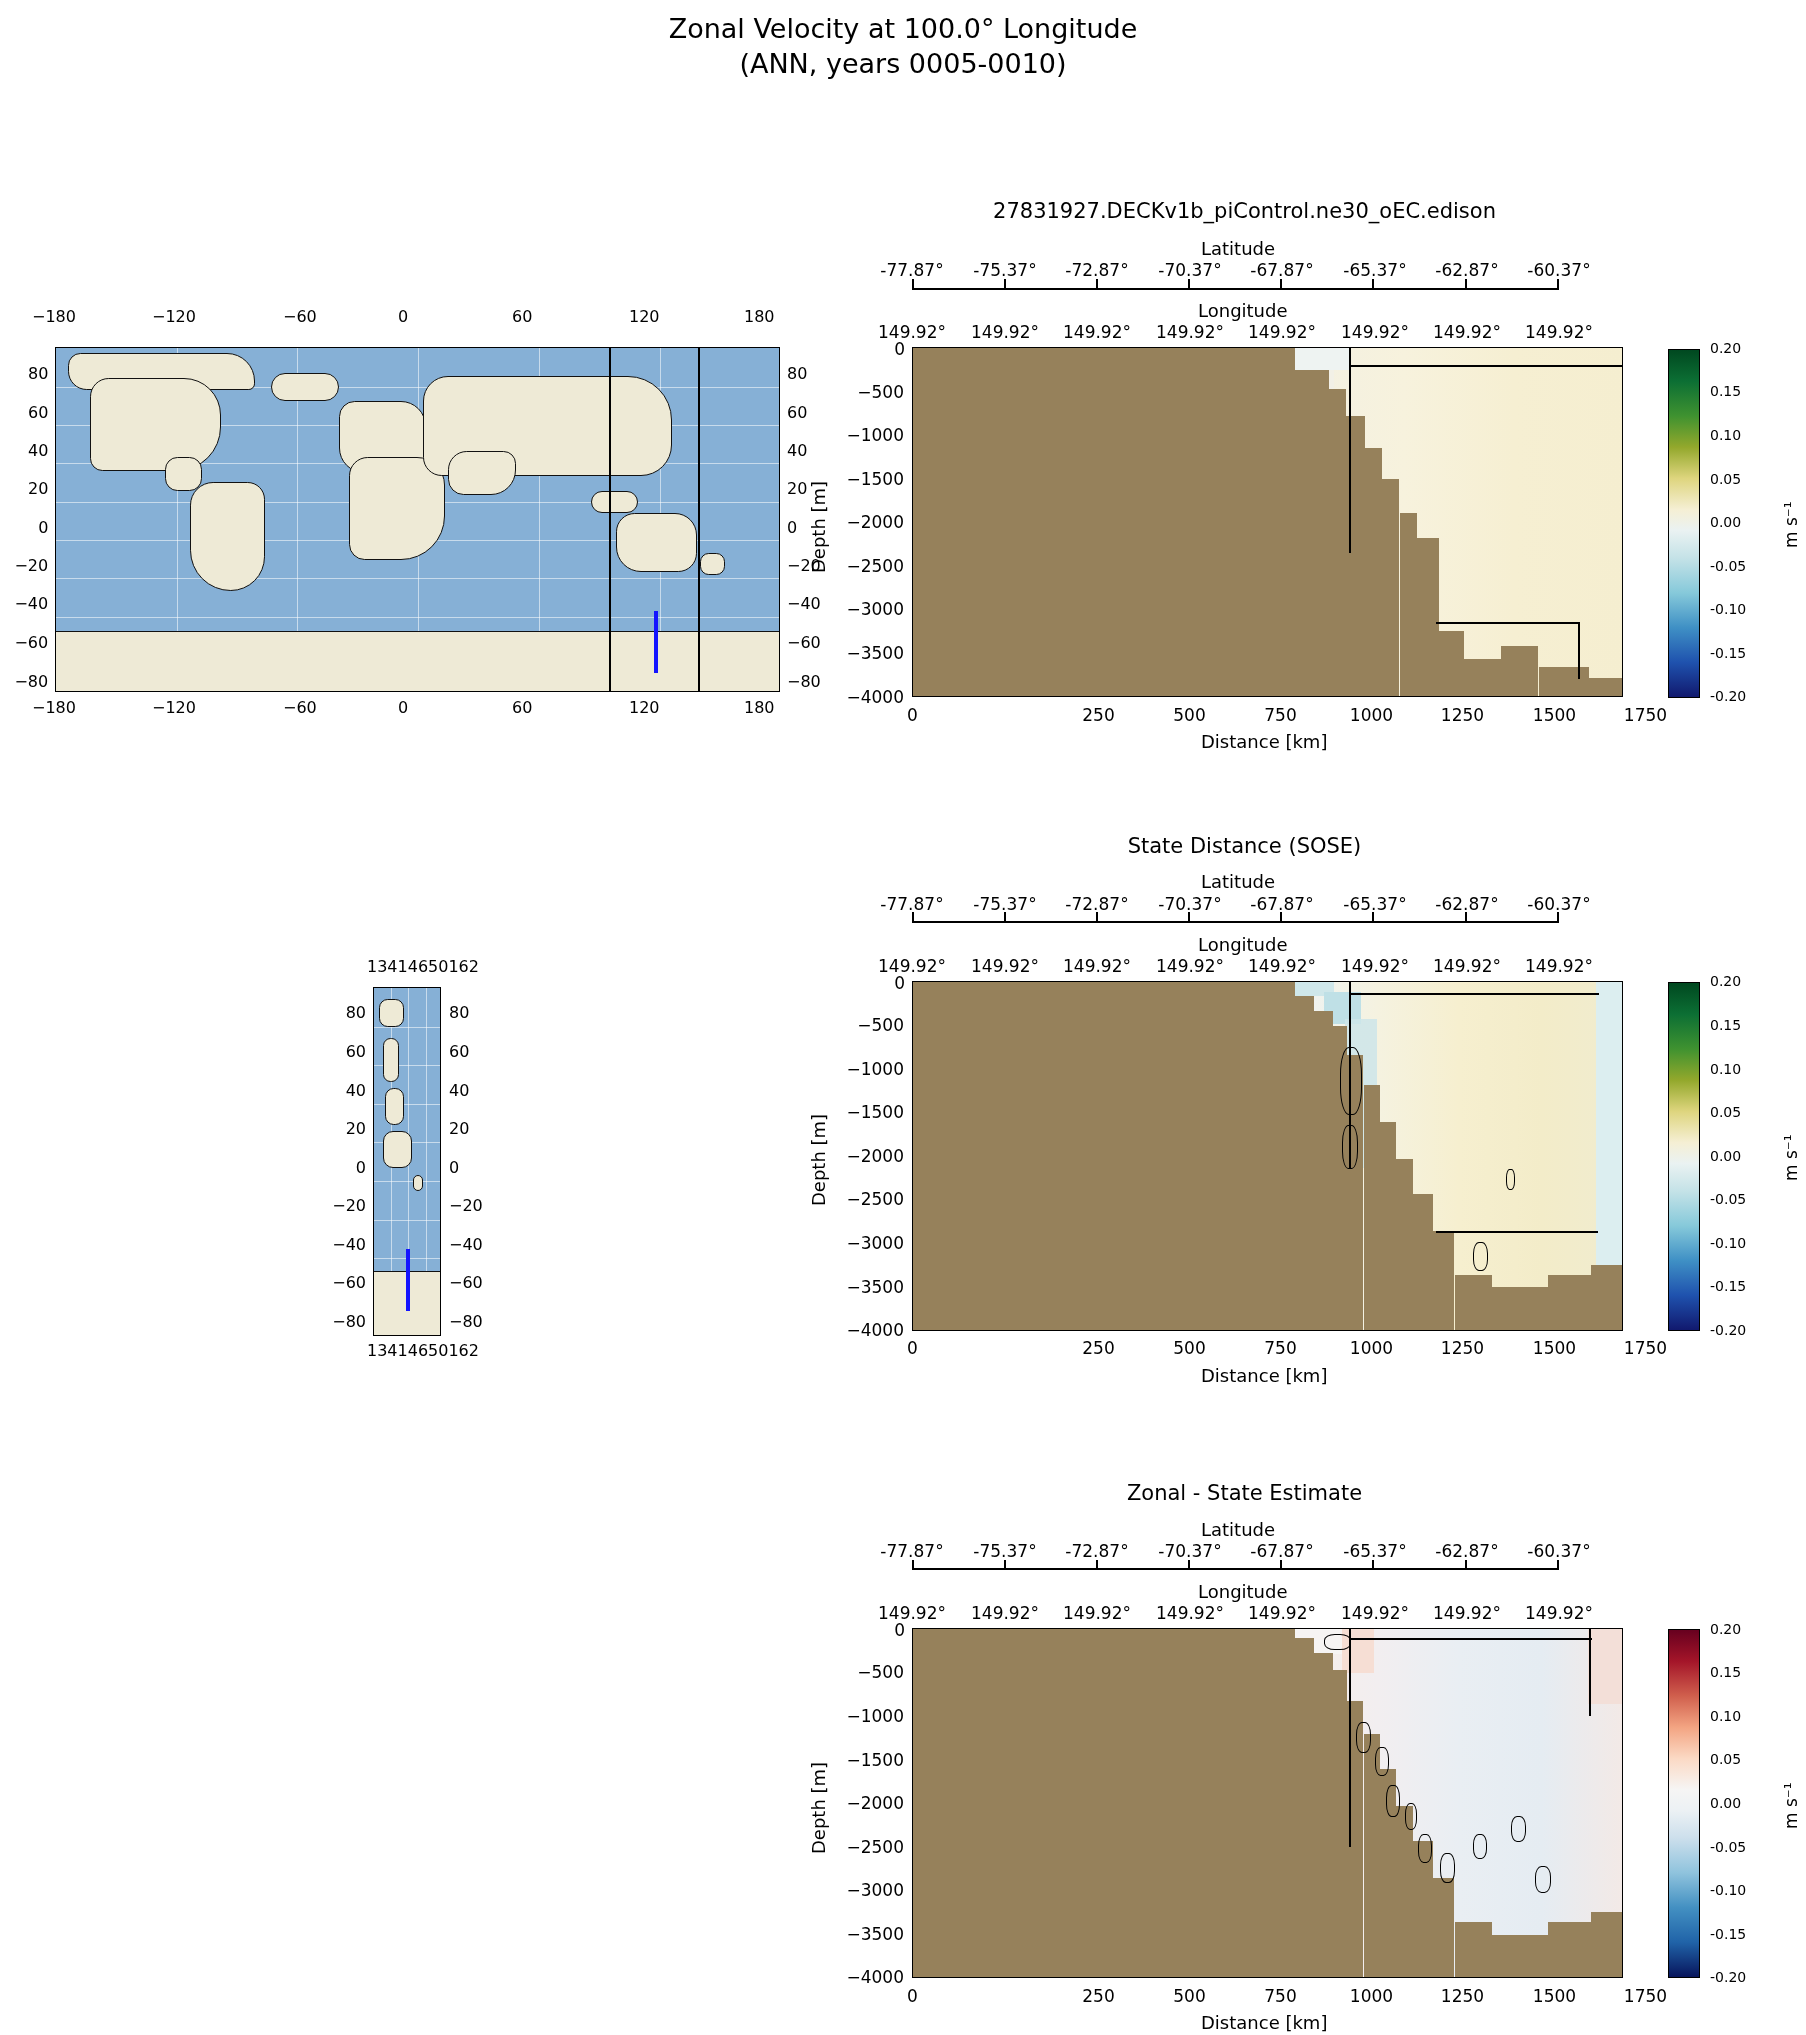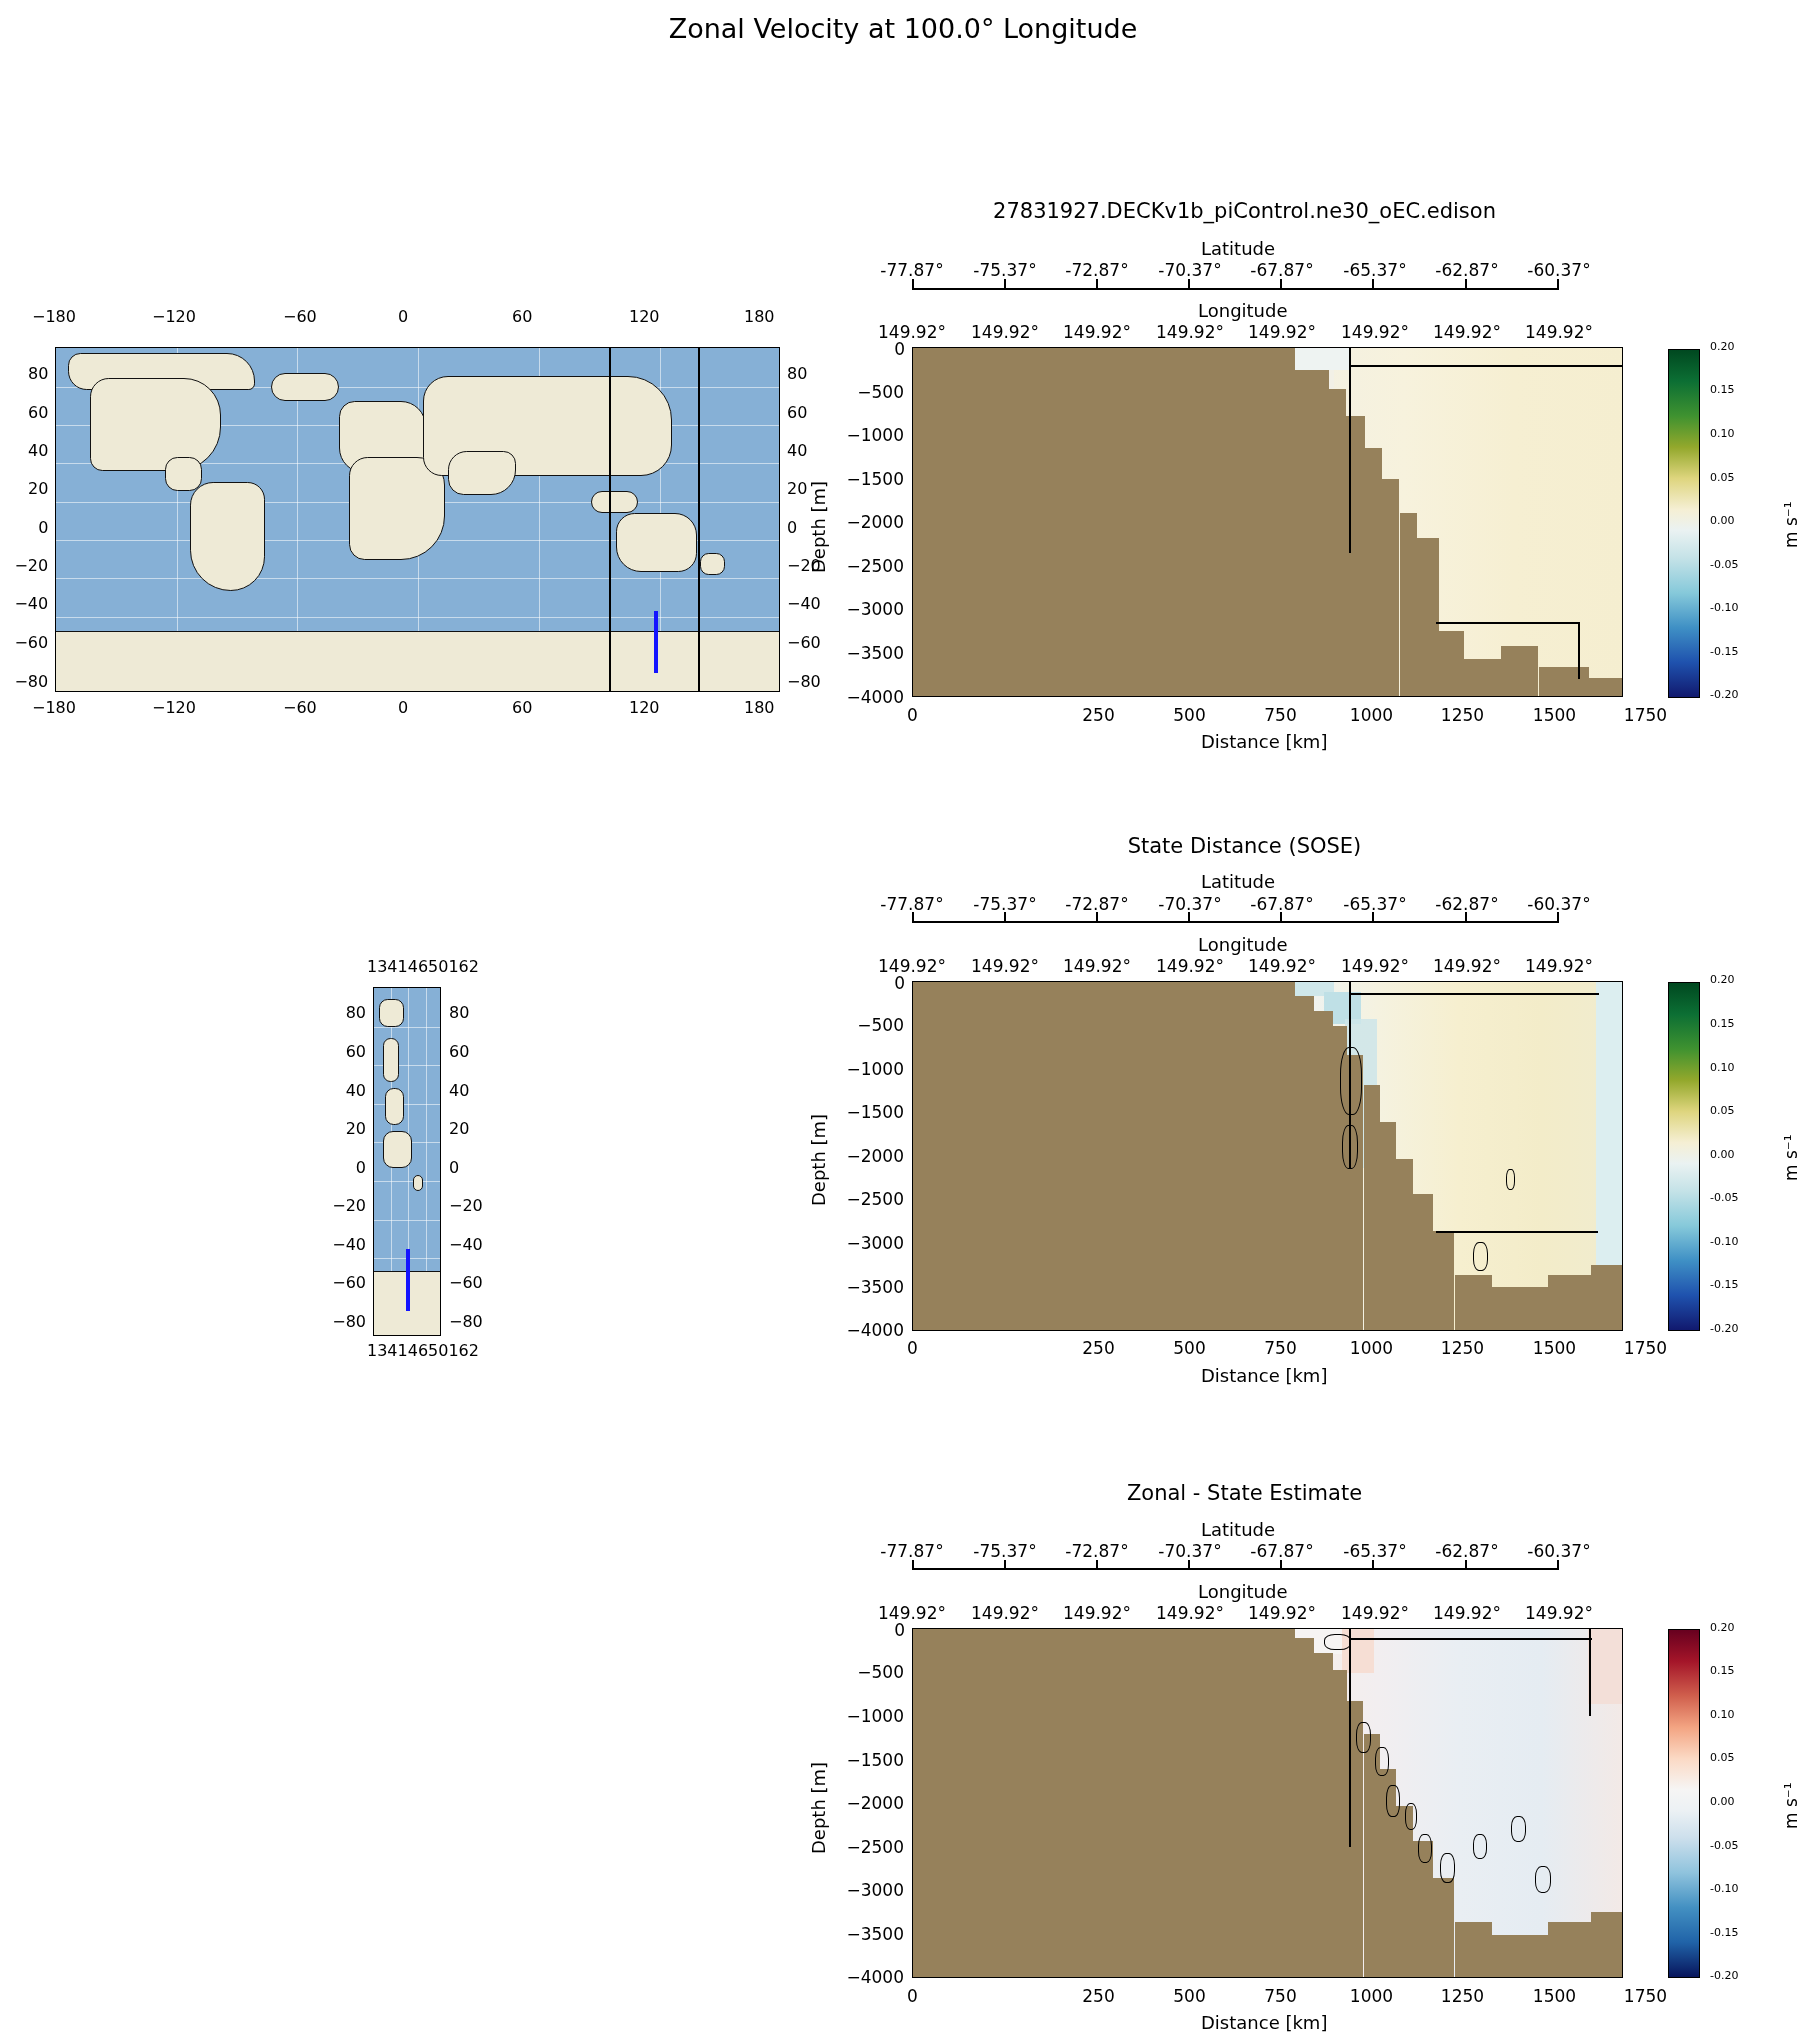--- a/index.html
+++ b/index.html
@@ -119,21 +119,21 @@
     height: 1.9px;
     background: #000;
   }
   .cbar {
     position: absolute;
     border: 1.2px solid #000;
     box-sizing: border-box;
   }
   .cbar-label {
     position: absolute;
-    font-size: 11px;
+    font-size: 14px;
     white-space: nowrap;
   }
   .cbar-unit {
     position: absolute;
     font-size: 17px;
     transform-origin: 0 0;
     transform: rotate(-90deg);
     white-space: nowrap;
   }
   .contour {
@@ -148,20 +148,21 @@
     background: #000;
   }
 </style>
 </head>
 <body>
 
 <div class="page">
 
   <div class="fig-title">
     <span>Zonal Velocity at 100.0° Longitude</span>
+    <span class="l2">(ANN, years 0005-0010)</span>
   </div>
 
   <div>
 
     <div class="ax-label" style="left:32px; top:307px;">−180</div>
     <div class="ax-label" style="left:152px; top:307px;">−120</div>
     <div class="ax-label" style="left:283px; top:307px;">−60</div>
     <div class="ax-label" style="left:398px; top:307px;">0</div>
     <div class="ax-label" style="left:512px; top:307px;">60</div>
     <div class="ax-label" style="left:629px; top:307px;">120</div>

